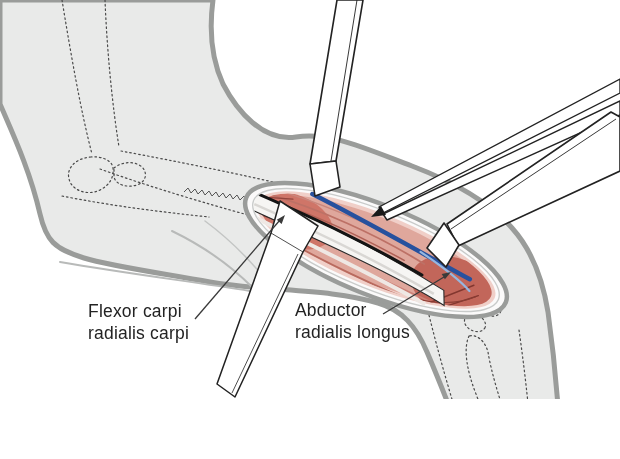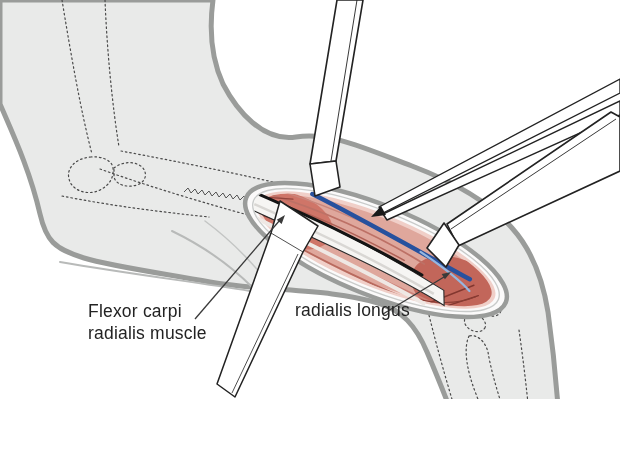--- a/index.html
+++ b/index.html
@@ -169,19 +169,20 @@
 
   <g role="img" fill="none" stroke="#1c42a1" stroke-width="5.2" stroke-linecap="round" aria-label="AO">
     <path d="M528,437 C532,423 537,410 541,405 C543,402 546,402 548,405 C552,411 556,423 559,437"></path>
     <path d="M533,426 L553,426"></path>
     <circle cx="568" cy="417" r="12"></circle>
   </g>
 </svg>
 
   <div class="anat-label" id="label-fcr">
     <span>Flexor carpi</span>
-    <span>radialis muscle</span>
+    <span>radialis carpi</span>
   </div>
   <div class="anat-label" id="label-apl">
+    <span>Abductor</span>
     <span>radialis longus</span>
   </div>
 
 </div>
 
 </body></html>

